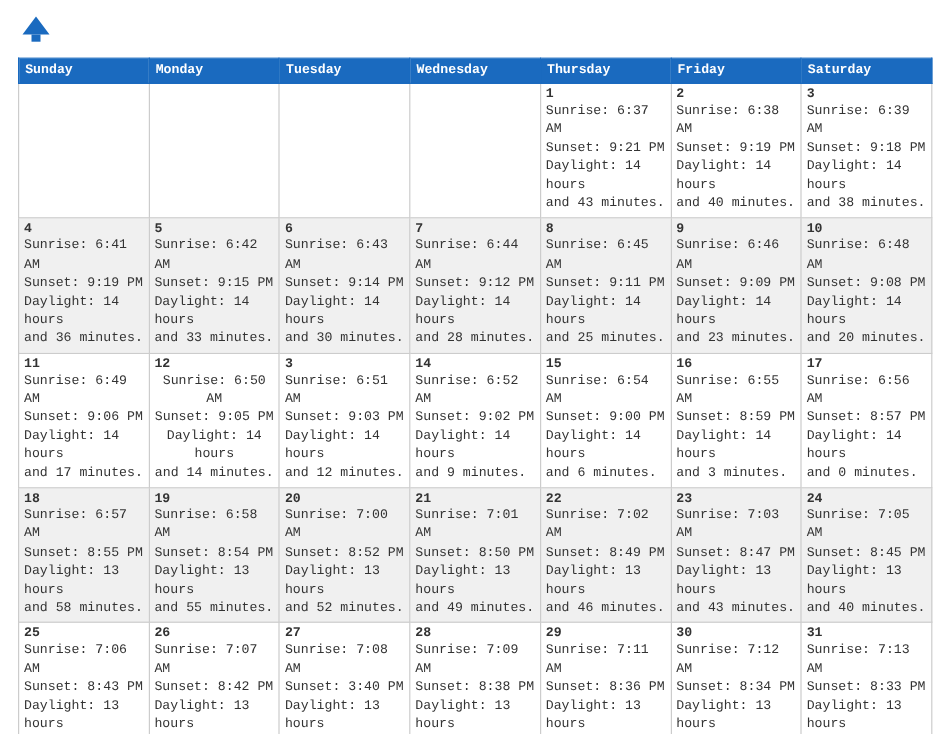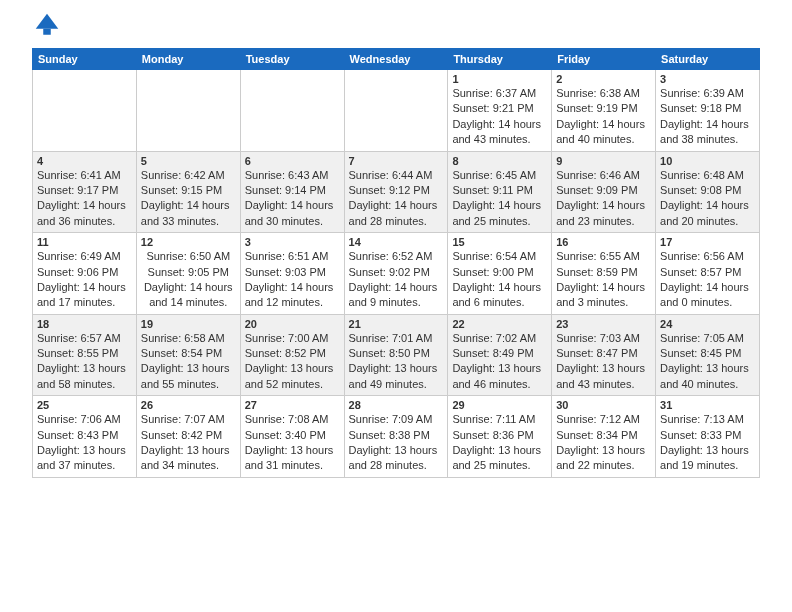--- a/index.html
+++ b/index.html
@@ -6,21 +6,22 @@
     body {
       width: 792px;
       height: 612px;
       font-family: Arial, sans-serif;
       background: #fff;
       overflow: hidden;
     }
     .page {
       width: 792px;
       height: 492px;
-      padding: 10px 32px;
+      padding: 10px 15px;
+      font-family: Liberation Mono, monospace;
     }
     .header {
       display: flex;
       justify-content: space-between;
       align-items: flex-start;
       margin-bottom: 8px;
     }
     .logo {
       display: flex;
       align-items: center;
@@ -158,21 +159,21 @@
             <div class="day-info" style="white-space: pre-line;">Sunrise: 6:39 AM
 Sunset: 9:18 PM
 Daylight: 14 hours
 and 38 minutes.</div>
           </td>
         </tr>
         <tr>
           <td>
             <span class="day-num">4</span>
             <div class="day-info" style="white-space: pre-line;">Sunrise: 6:41 AM
-Sunset: 9:17 PM
+Sunset: 9:19 PM
 Daylight: 14 hours
 and 36 minutes.</div>
           </td>
           <td>
             <span class="day-num">5</span>
             <div class="day-info" style="white-space: pre-line;">Sunrise: 6:42 AM
 Sunset: 9:15 PM
 Daylight: 14 hours
 and 33 minutes.</div>
           </td>

